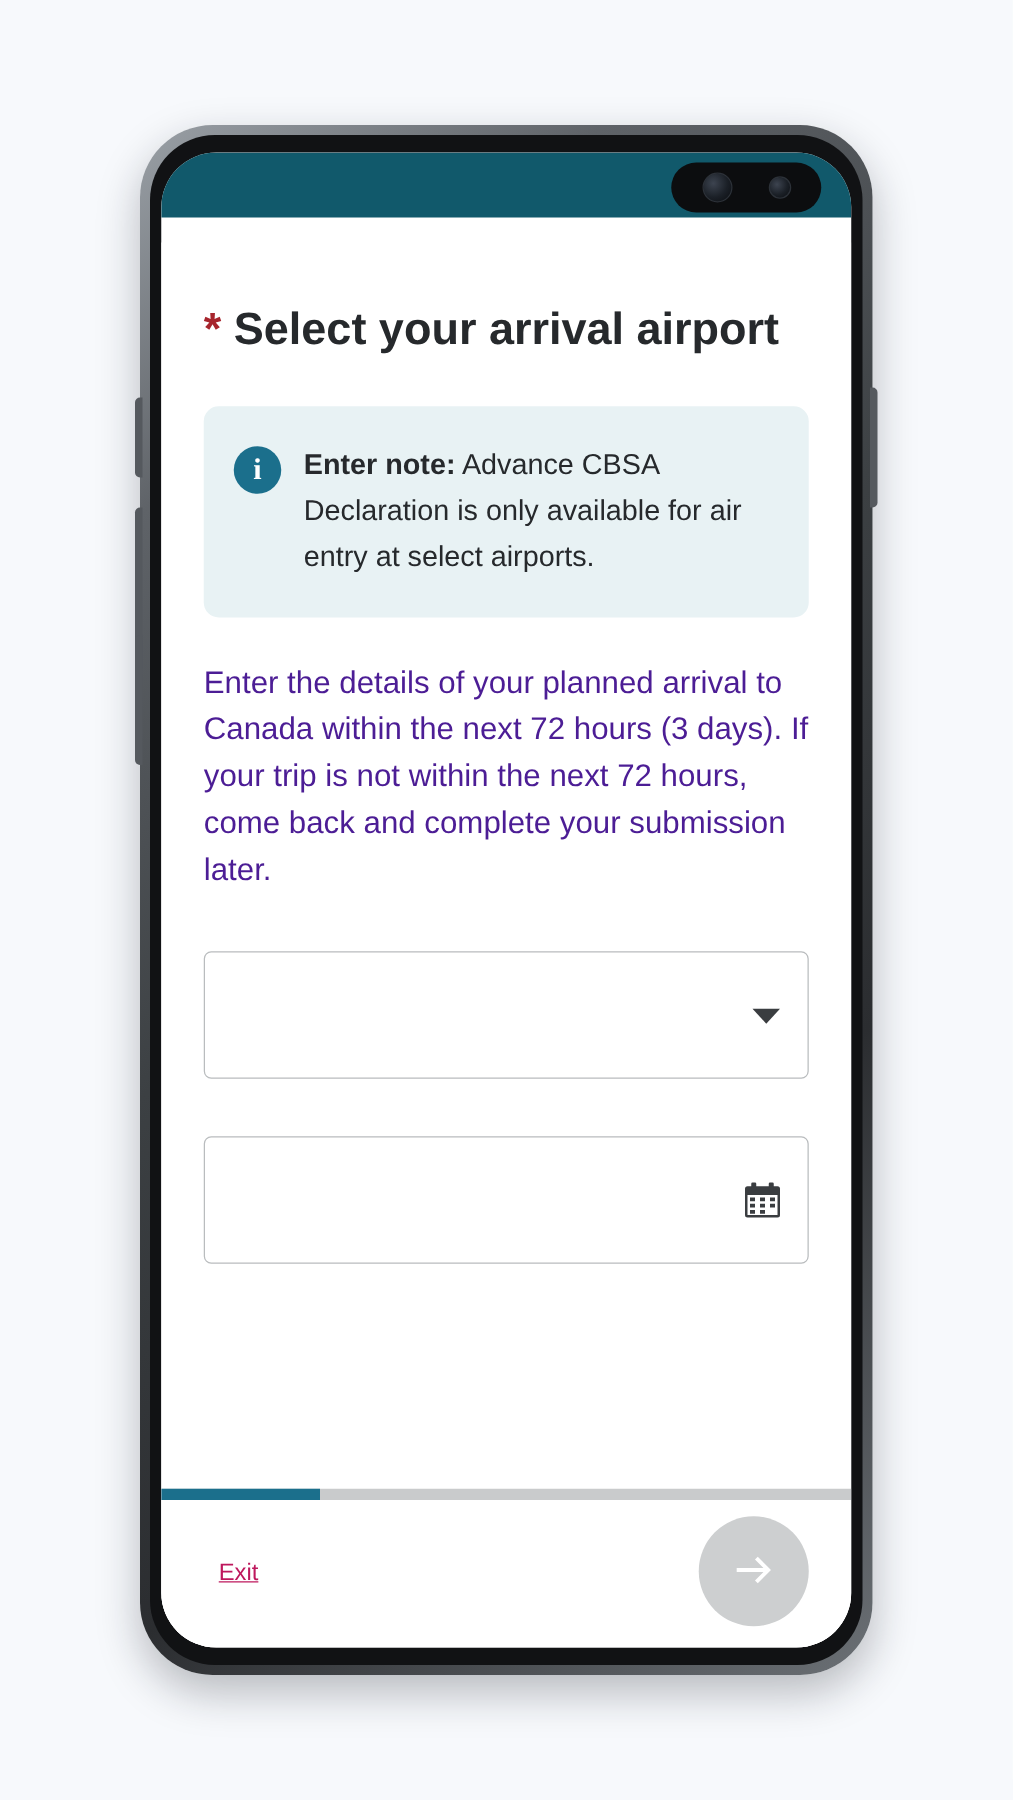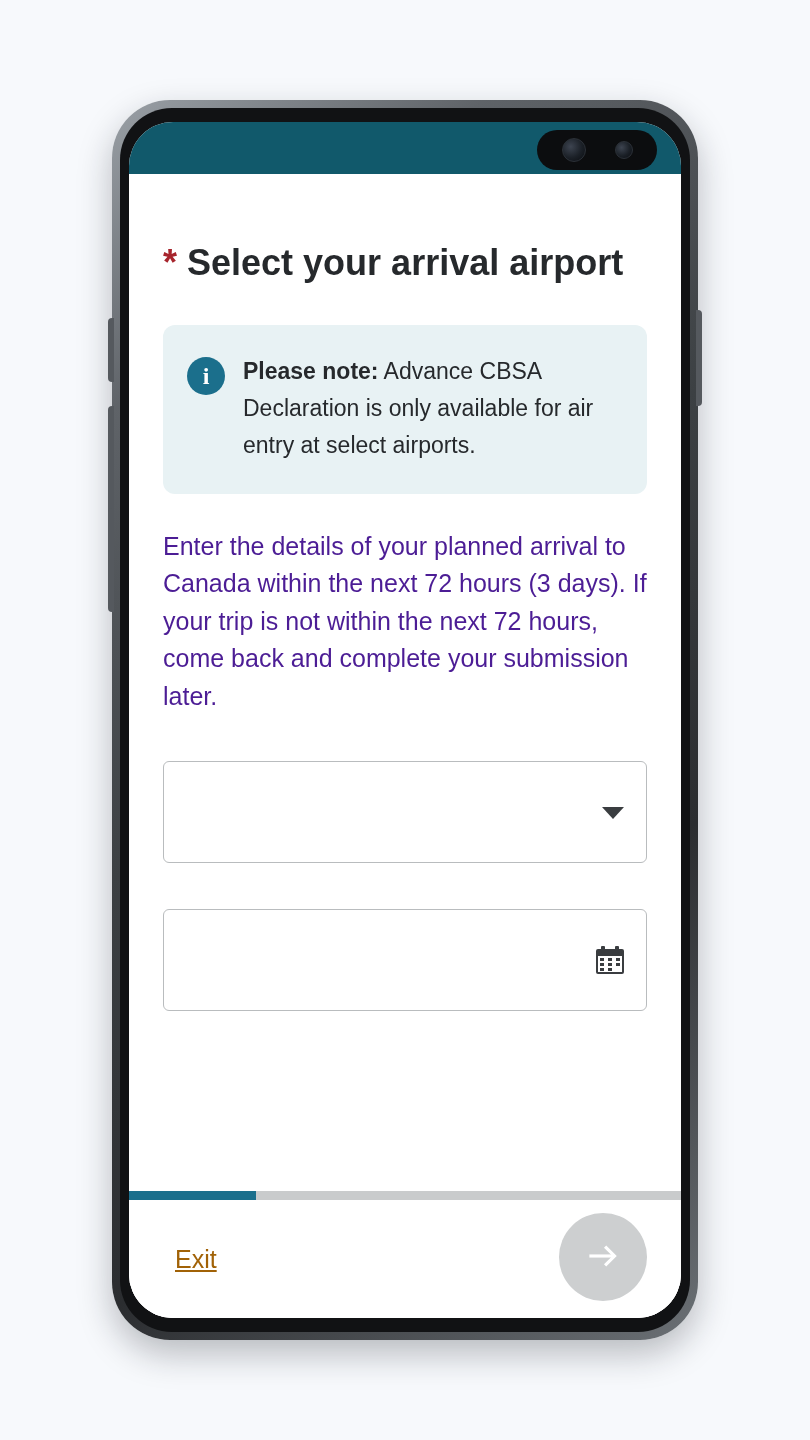--- a/index.html
+++ b/index.html
@@ -266,22 +266,22 @@
     bottom: 0;
     height: 118px;
     background: #ffffff;
     display: flex;
     align-items: center;
     justify-content: space-between;
     padding: 0 34px 0 46px;
     box-sizing: border-box;
   }
   .exit-link {
-    font-size: 25px;
-    color: #a16207;
+    font-size: 19px;
+    color: #be185d;
     text-decoration: underline;
     cursor: pointer;
   }
   .next-fab {
     width: 88px;
     height: 88px;
     border-radius: 50%;
     background: #cdcfd0;
     display: flex;
     align-items: center;
@@ -321,21 +321,21 @@
         <div class="app-content">
 
           <h1 class="page-title">
             <span class="req-star">*</span>
             <span>Select your arrival airport</span>
           </h1>
 
           <div class="note-box">
             <div class="info-icon">i</div>
             <div class="note-text">
-              <b>Please note:</b><span> Advance CBSA Declaration is only available for air entry at select airports.</span>
+              <b>Enter note:</b><span> Advance CBSA Declaration is only available for air entry at select airports.</span>
             </div>
           </div>
 
           <p class="body-text">Enter the details of your planned arrival to Canada within the next 72 hours (3 days). If your trip is not within the next 72 hours, come back and complete your submission later.</p>
 
           <div class="field-block">
             <div class="field-control">
               <input type="text" value="" placeholder="" style="">
               <span class="caret-icon"></span>
             </div>

